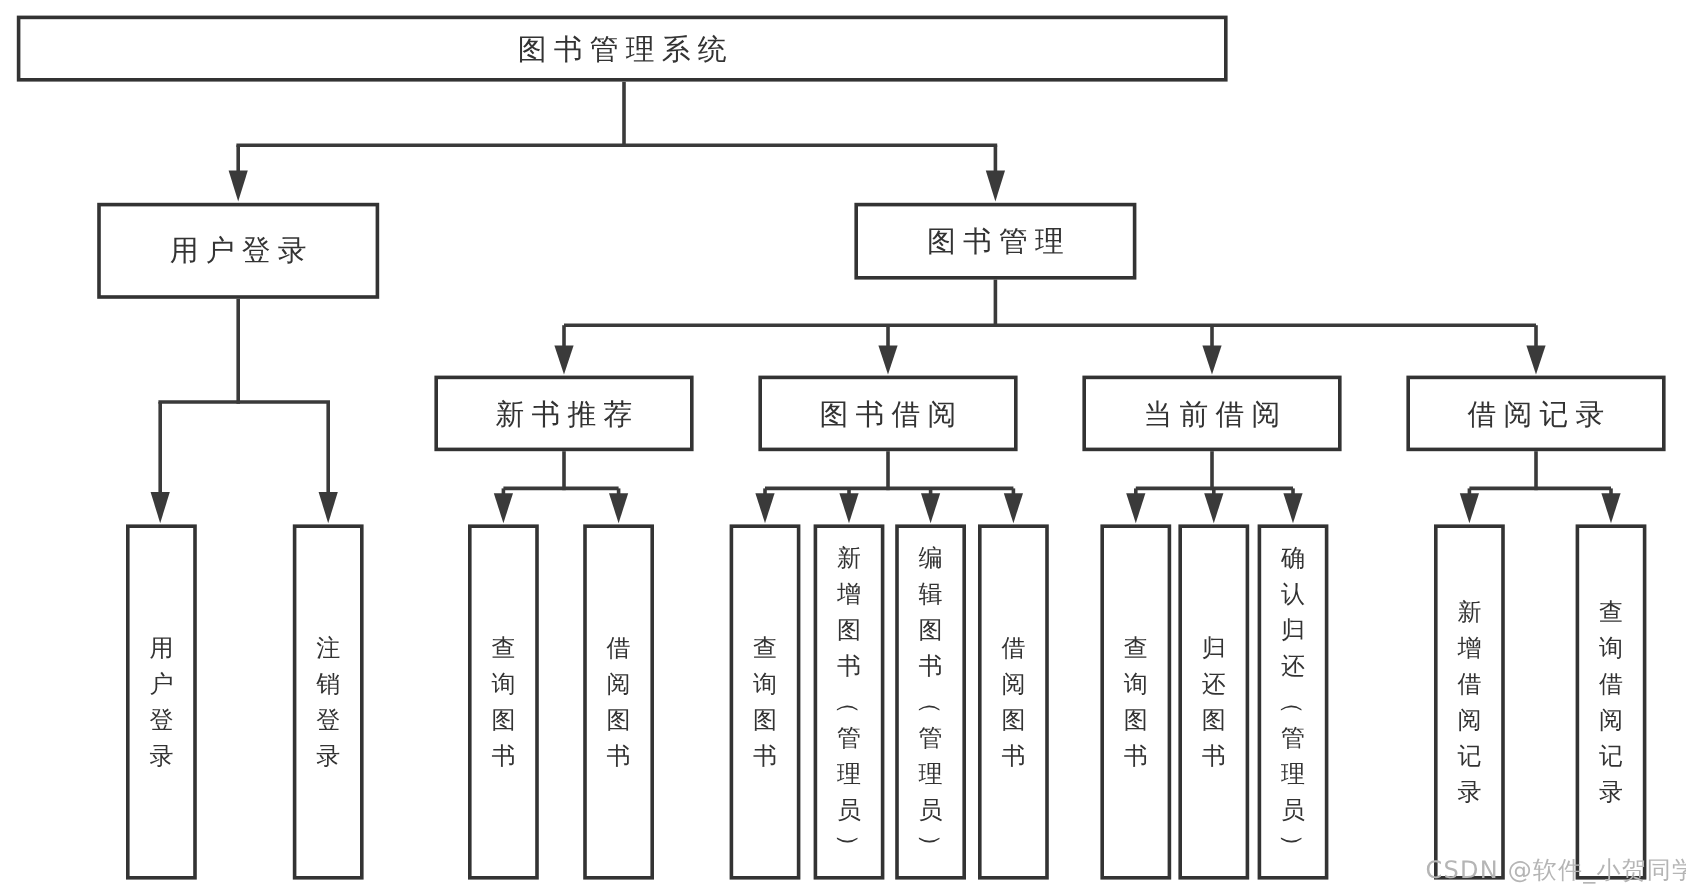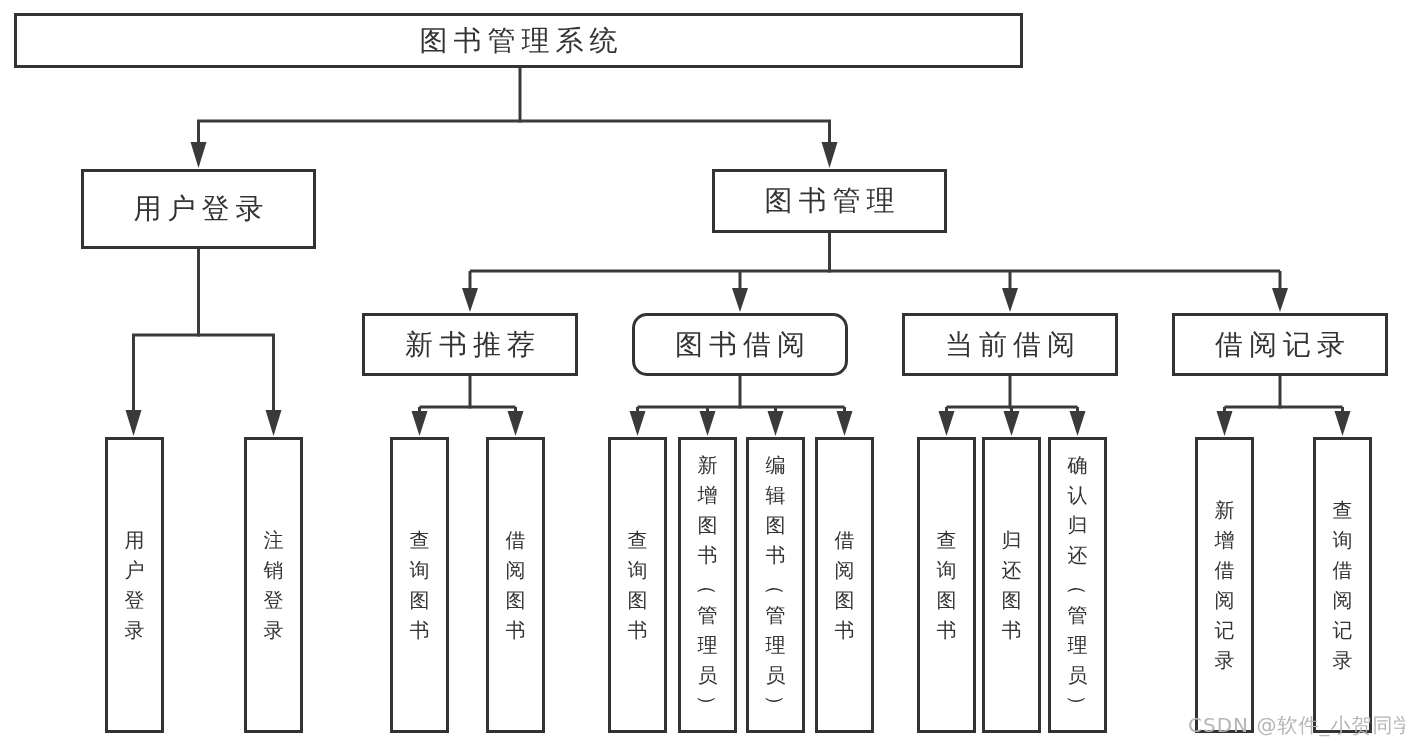--- a/index.html
+++ b/index.html
@@ -21,31 +21,31 @@
     position: absolute;
     box-sizing: border-box;
     background: #ffffff;
     border: 3px solid #333333;
     color: #333333;
     display: flex;
     align-items: center;
     justify-content: center;
   }
   .hbox {
-    font-size: 28px;
+    font-size: 24px;
     letter-spacing: 6px;
     text-indent: 6px;
     white-space: nowrap;
   }
   .root  { left: 14px;  top: 13px;  width: 1009px; height: 55px; }
   .lv2-a { left: 81px;  top: 169px; width: 235px;  height: 80px; }
   .lv2-b { left: 712px; top: 169px; width: 235px;  height: 64px; }
   .lv3   { top: 313px; width: 216px; height: 63px; }
   .lv3-a { left: 362px; }
-  .lv3-b { left: 632px; border-radius: 15px; }
+  .lv3-b { left: 632px; }
   .lv3-c { left: 902px; }
   .lv3-d { left: 1172px; }
   .vbox { top: 437px; width: 59px; height: 296px; }
   .vlabel { display: flex; flex-direction: column; align-items: center; }
   .vchar {
     display: block;
     height: 30px;
     line-height: 30px;
     font-size: 20px;
     text-align: center;

